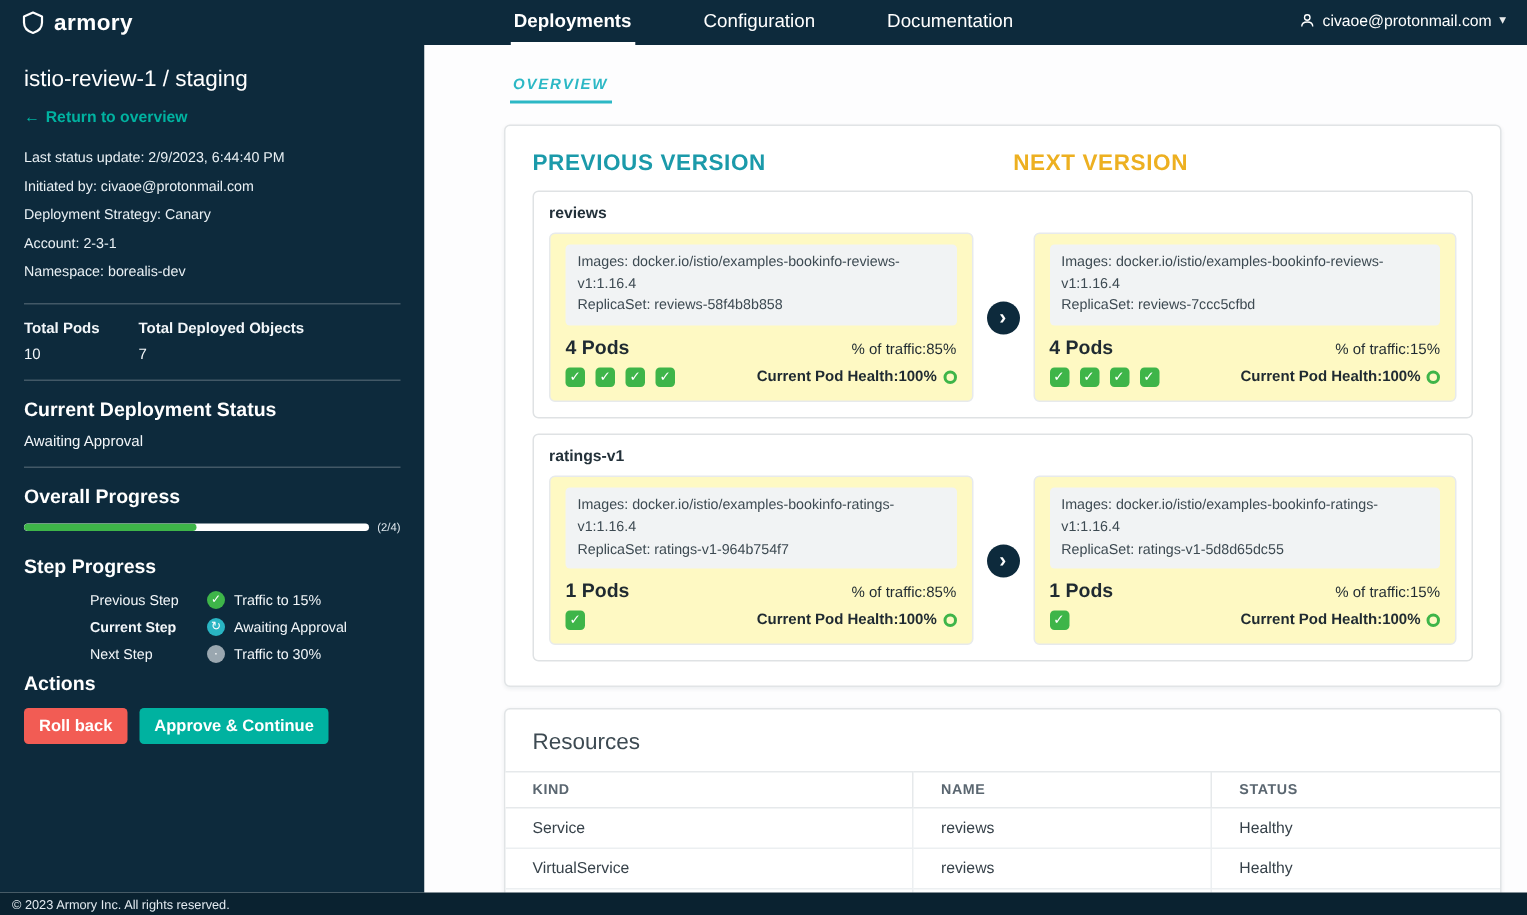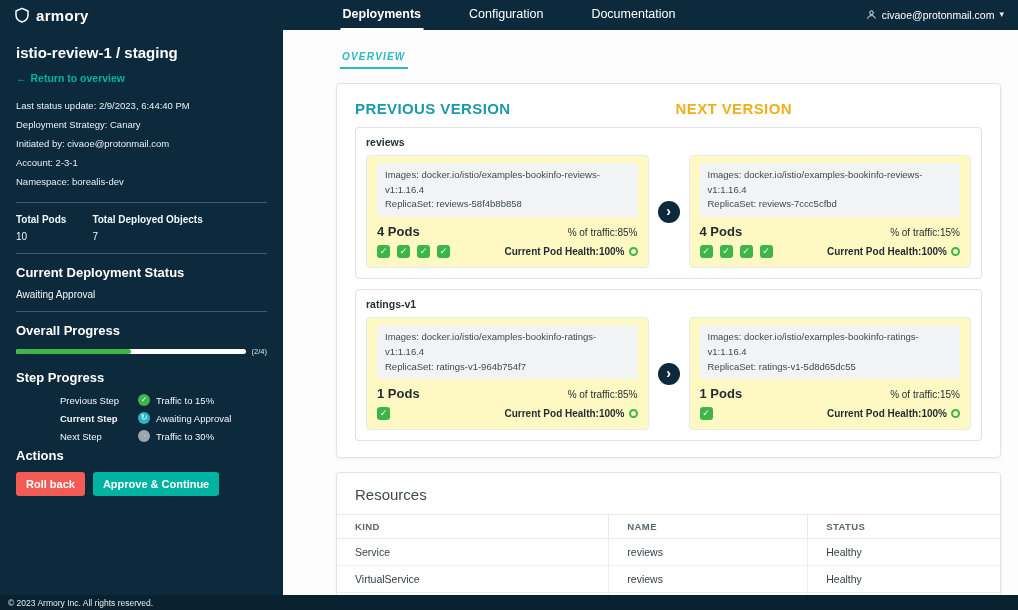--- a/index.html
+++ b/index.html
@@ -16,21 +16,21 @@
   .navitem { color:#fff; font-size:12.5px; text-decoration:none; display:flex; align-items:center; padding:0 2px; border-bottom:2px solid transparent; cursor:pointer; }
   .navitem.active { font-weight:bold; border-bottom-color:#fff; }
   .user { margin-left:auto; display:flex; align-items:flex-start; gap:5px; font-size:10.5px; cursor:pointer; }
   .user .chev { font-size:9px; opacity:.9; }
 
   
   .page-body { flex:1 1 auto; display:flex; min-height:0; }
 
   
   .sidebar { width:283px; flex:0 0 283px; background:var(--navy); color:#f2f6f9; padding:14px 16px; overflow:hidden; }
-  .sb-title { font-size:15px; font-weight:bold; color:#fff; margin-bottom:7px; }
+  .sb-title { font-size:15px; font-weight:normal; color:#fff; margin-bottom:7px; }
   .back-link { color:var(--teal); font-size:10.5px; font-weight:bold; text-decoration:none; display:inline-flex; gap:4px; align-items:center; margin-bottom:12px; cursor:pointer; }
   .meta-line { font-size:9.5px; line-height:2.0; color:#e9f0f4; }
   .divider { border-top:1px solid rgba(255,255,255,.22); margin:11px 0; }
   .totals { display:flex; gap:26px; }
   .totals .tot-label { font-size:10px; font-weight:bold; }
   .totals .tot-value { font-size:10px; margin-top:6px; }
   .sb-heading { font-size:13px; font-weight:bold; color:#fff; margin-bottom:9px; }
   .status-value { font-size:10px; margin-bottom:2px; }
   .progress-row { display:flex; align-items:center; gap:6px; margin-bottom:14px; }
   .progress-track { flex:1; height:5px; background:#ffffff; border-radius:3px; overflow:hidden; }
@@ -125,22 +125,22 @@
   <div class="page-body">
 
     <aside class="sidebar">
       <div class="sb-title">istio-review-1 / staging</div>
       <a class="back-link">
         <span>←</span>
         <span>Return to overview</span>
       </a>
       <div>
           <div class="meta-line">Last status update: 2/9/2023, 6:44:40 PM</div>
+          <div class="meta-line">Initiated by: civaoe@protonmail.com</div>
           <div class="meta-line">Deployment Strategy: Canary</div>
-          <div class="meta-line">Initiated by: civaoe@protonmail.com</div>
           <div class="meta-line">Account: 2-3-1</div>
           <div class="meta-line">Namespace: borealis-dev</div>
         </div>
 
       <div class="divider"></div>
 
       <div class="totals">
         <div>
           <div class="tot-label">Total Pods</div>
           <div class="tot-value">10</div>

